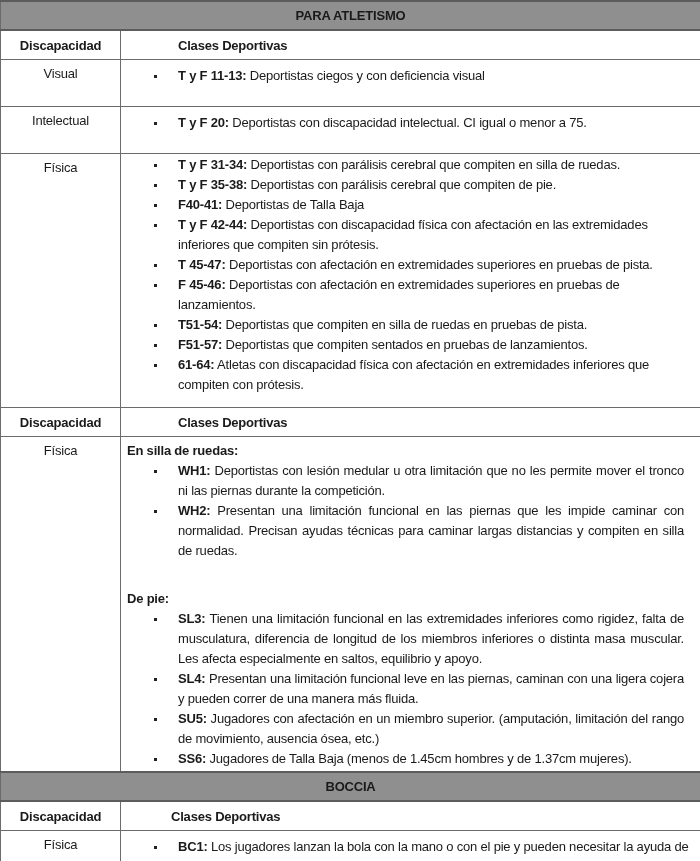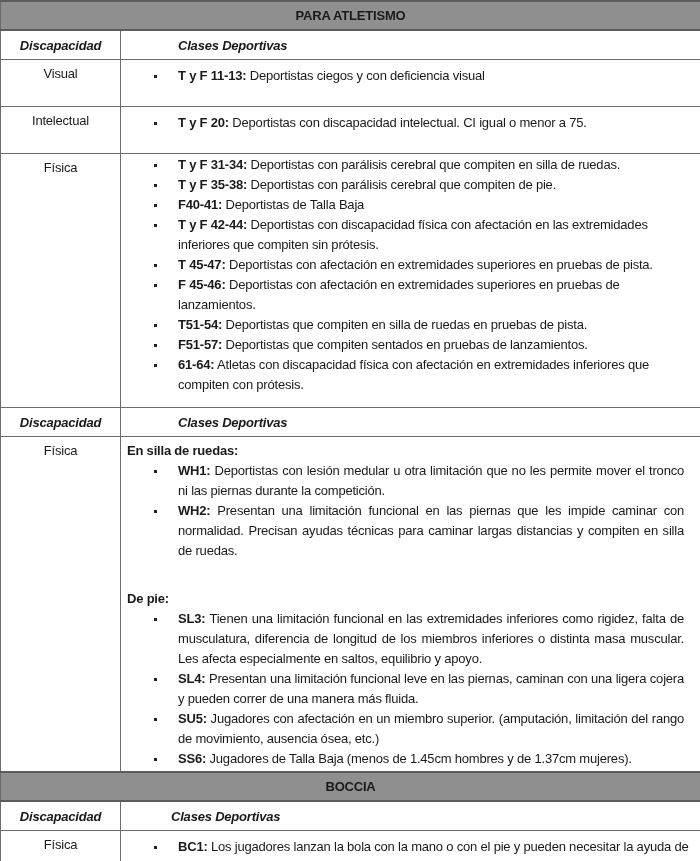--- a/index.html
+++ b/index.html
@@ -26,21 +26,21 @@
       background: #8f8f8f;
       border-top: 2px solid #5c5c5c;
       border-bottom: 2px solid #5c5c5c;
       text-align: center;
       font-weight: bold;
       height: 27px;
       vertical-align: middle;
       font-size: 13px;
       margin-top: 48px;
     }
-    tr.colhead td { height: 28px; font-weight: bold; vertical-align: middle; font-style: italic; }
+    tr.colhead td { height: 28px; font-weight: bold; vertical-align: middle; }
     tr.colhead td.c-left { text-align: center; }
     tr.colhead td.c-right { padding-left: 57px; margin-top: 28px; }
     td.disab { text-align: center; padding-top: 6px !important; }
     ul.items { list-style: none; margin: 0; padding: 6px 8px 6px 0; }
     ul.items li {
       position: relative;
       padding-left: 57px;
       line-height: 20px;
     }
     ul.items li::before {

